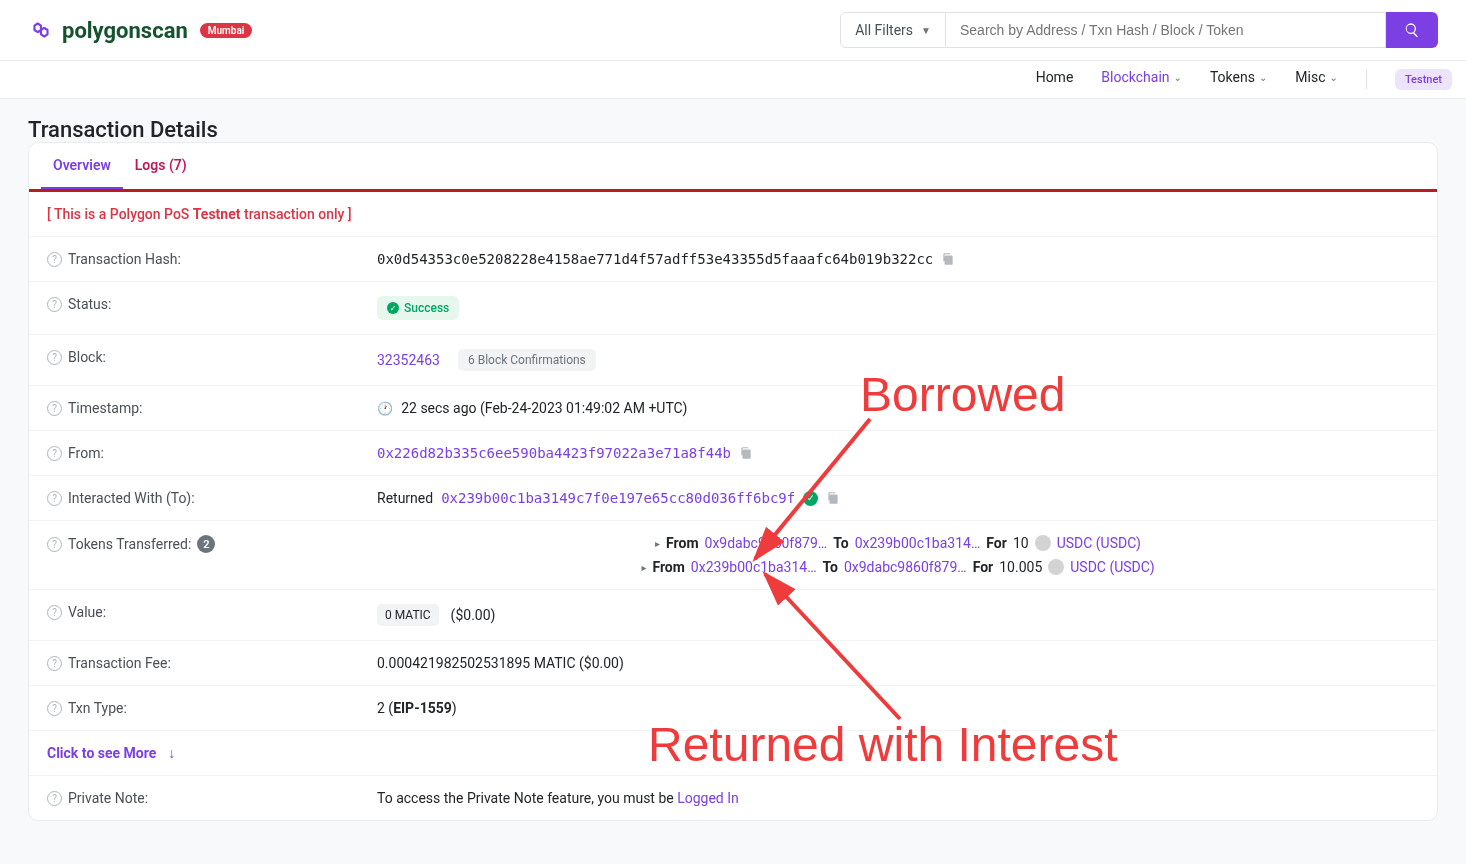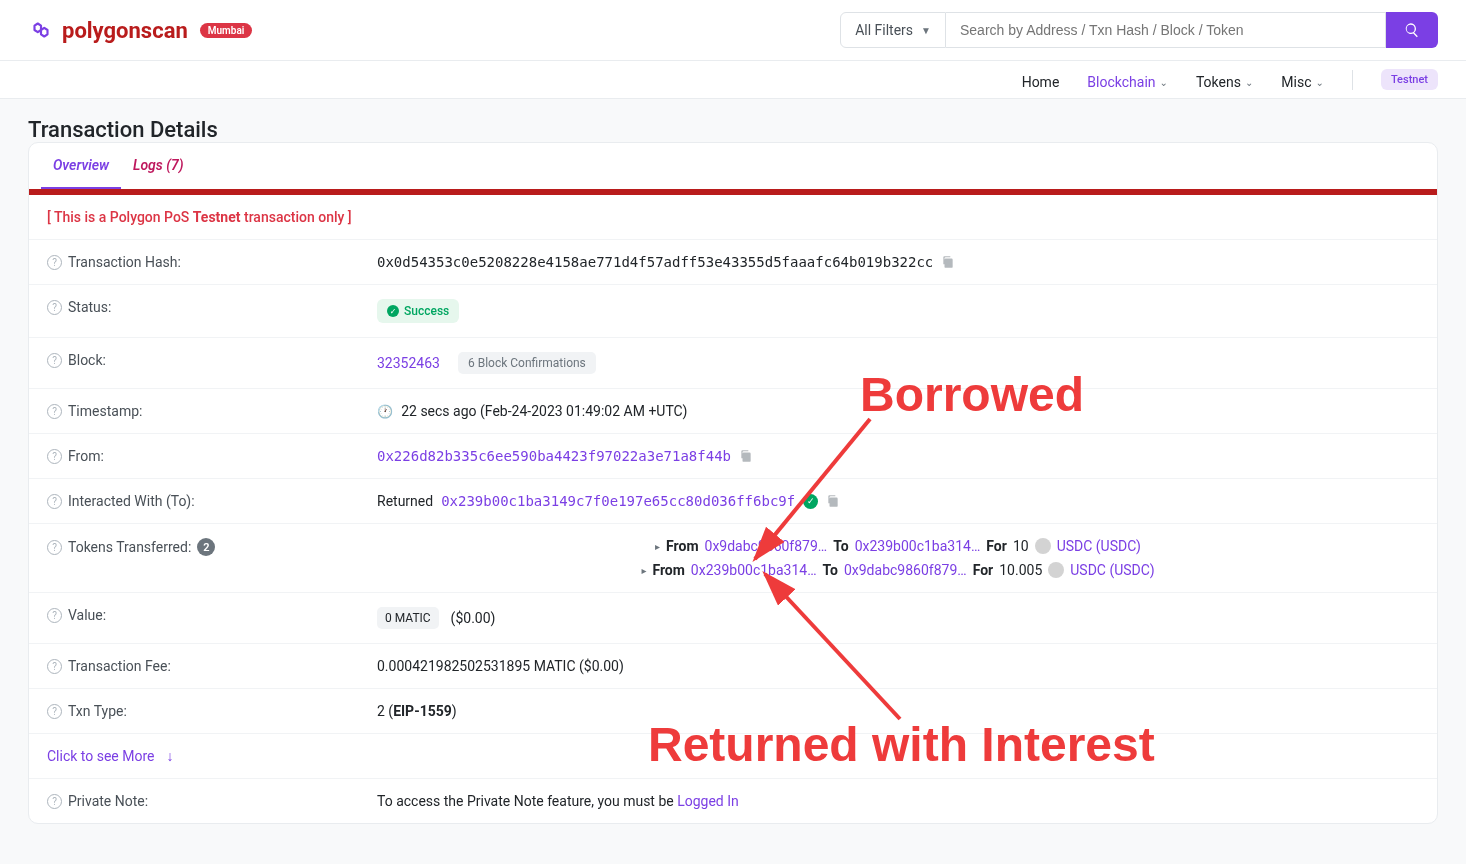--- a/index.html
+++ b/index.html
@@ -1,40 +1,40 @@
 <!DOCTYPE html>
 <html><head>
   <meta charset="utf-8">
   <style>
     * { box-sizing: border-box; margin: 0; padding: 0; }
     body { font-family: -apple-system, BlinkMacSystemFont, "Segoe UI", Roboto, Helvetica, Arial, sans-serif; background: #f8f9fa; color: #212529; font-size: 14px; }
     
     .top-header { background: #fff; padding: 12px 28px; display: flex; justify-content: space-between; align-items: center; border-bottom: 1px solid #e9ecef; }
     .logo-area { display: flex; align-items: center; gap: 8px; }
     .logo-icon { color: #7b3fe4; font-size: 24px; display:inline-flex; }
-    .logo-text { font-size: 22px; font-weight: 700; color: #b91c1c; }
+    .logo-text { font-size: 22px; font-weight: 700; color: #14532d; }
     .mumbai-badge { background: #dc3545; color: #fff; font-size: 10px; font-weight: 600; padding: 2px 8px; border-radius: 10px; margin-left: 4px; }
     
     .search-area { display: flex; gap: 0; }
     .filter-dropdown { border: 1px solid #dee2e6; padding: 9px 14px; border-radius: 6px 0 0 6px; background: #fff; display: flex; align-items: center; gap: 8px; cursor: pointer; font-size: 14px; color: #495057; }
     .search-input { border: 1px solid #dee2e6; border-left: none; padding: 9px 14px; width: 440px; font-size: 14px; outline: none; }
     .search-btn { background: #7b3fe4; border: none; padding: 9px 18px; border-radius: 0 6px 6px 0; cursor: pointer; display:flex; align-items:center; justify-content:center; }
     .search-btn svg { fill: #fff; }
     
-    .nav-row { background: #fff; padding: 8px 28px; display: flex; justify-content: flex-end; align-items: flex-end; gap: 28px; border-bottom: 1px solid #e9ecef; }
+    .nav-row { background: #fff; padding: 8px 14px; display: flex; justify-content: flex-end; align-items: flex-start; gap: 28px; border-bottom: 1px solid #e9ecef; }
     .nav-item { color: #212529; cursor: pointer; font-size: 14px; display:flex; align-items:center; gap:4px; }
     .nav-item.active { color: #7b3fe4; }
     .nav-divider { width:1px; height:20px; background:#dee2e6; }
     .testnet-pill { background: #ede4fb; color: #7b3fe4; font-size: 11px; font-weight:500; padding: 4px 10px; border-radius: 6px; }
     
     .container { padding: 18px 28px; position: relative; }
     .page-title { font-size: 22px; font-weight: 500; color: #212529; margin-bottom: 0; }
     
     .card { background: #fff; border: 1px solid #e9ecef; border-radius: 10px; }
-    .tabs { display: flex; border-bottom: 6px solid #b91c1c; padding: 0 12px; font-style: italic; }
+    .tabs { display: flex; border-bottom: 3px solid #b91c1c; padding: 0 12px; }
     .tab { padding: 14px 12px; font-size: 14px; font-weight: 600; color: #be185d; cursor: pointer; border-bottom: 2px solid transparent; }
     .tab.active { color: #7b3fe4; border-bottom-color: #7b3fe4; }
     
     .testnet-notice { color: #dc3545; padding: 14px 18px; font-weight: 500; font-size: 14px; }
     .testnet-notice b { font-weight: 700; }
     
     .detail-row { display: flex; padding: 14px 18px; border-top: 1px solid #f1f3f5; font-size: 14px; align-items: flex-start; }
     .detail-label { width: 330px; flex-shrink: 0; display: flex; align-items: center; gap: 6px; color: #495057; }
     .help-icon { width: 15px; height: 15px; border: 1px solid #adb5bd; border-radius: 50%; display: inline-flex; align-items: center; justify-content: center; font-size: 10px; color: #adb5bd; flex-shrink:0; }
     .detail-value { flex: 1; color: #212529; display:flex; flex-wrap:wrap; align-items:center; gap:8px; }
@@ -51,26 +51,26 @@
     .copy-icon { width:14px; height:14px; cursor:pointer; opacity:0.5; }
     .verified-icon { width:15px; height:15px; background:#00a661; border-radius:50%; display:inline-flex; align-items:center; justify-content:center; color:#fff; font-size:9px; }
     .clock-icon { font-size:13px; color:#6c757d; }
     .token-icon { width:16px; height:16px; background:#d3d3d3; border-radius:50%; display:inline-block; vertical-align:middle; }
     
     .transfer-list { display:flex; flex-direction:column; gap:8px; }
     .transfer-row { display:flex; align-items:center; gap:6px; font-size:14px; }
     .caret { color:#6c757d; font-size:10px; }
     .transfer-row b { font-weight:700; }
     
-    .more-link { color: #7b3fe4; cursor: pointer; display:flex; align-items:center; gap:12px; font-weight:400; }
+    .more-link { color: #7b3fe4; cursor: pointer; display:flex; align-items:center; gap:12px; font-weight:700; }
     
     .chevron { font-size:10px; color:#6c757d; }
     
     
-    .annotation { position: absolute; font-family: Helvetica, Arial, sans-serif; font-size: 48px; font-weight: 700; color: #ee3b3b; pointer-events: none; z-index: 10; line-height:1.1; }
+    .annotation { position: absolute; font-family: Helvetica, Arial, sans-serif; font-size: 48px; font-weight: 400; color: #ee3b3b; pointer-events: none; z-index: 10; line-height:1.1; }
     .annotation.borrowed { top: 270px; left: 860px; }
     .annotation.returned { top: 620px; left: 648px; }
     .arrow-svg { position: absolute; pointer-events: none; z-index: 9; }
   </style>
 </head>
 <body>
 
 <div class="top-header">
   <div class="logo-area">
     <span class="logo-icon">

